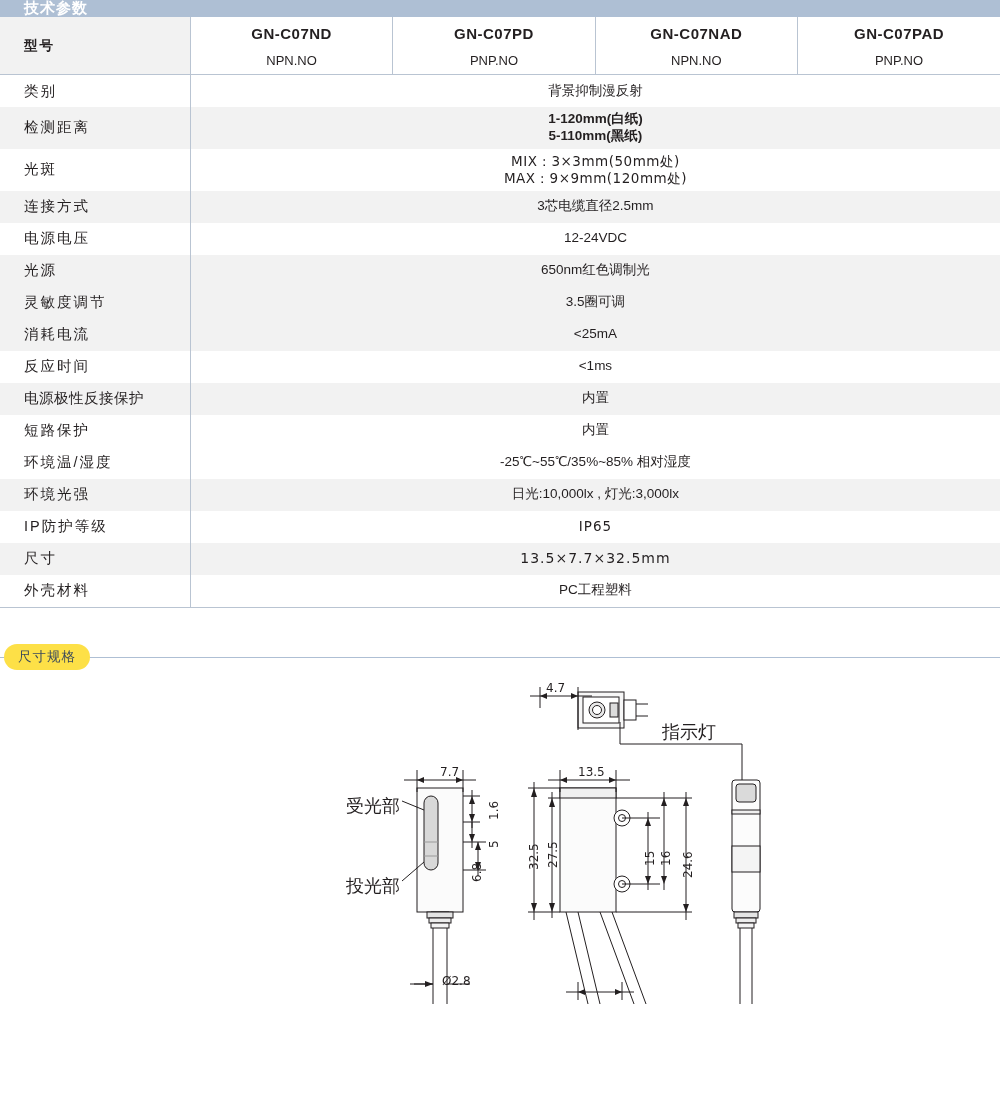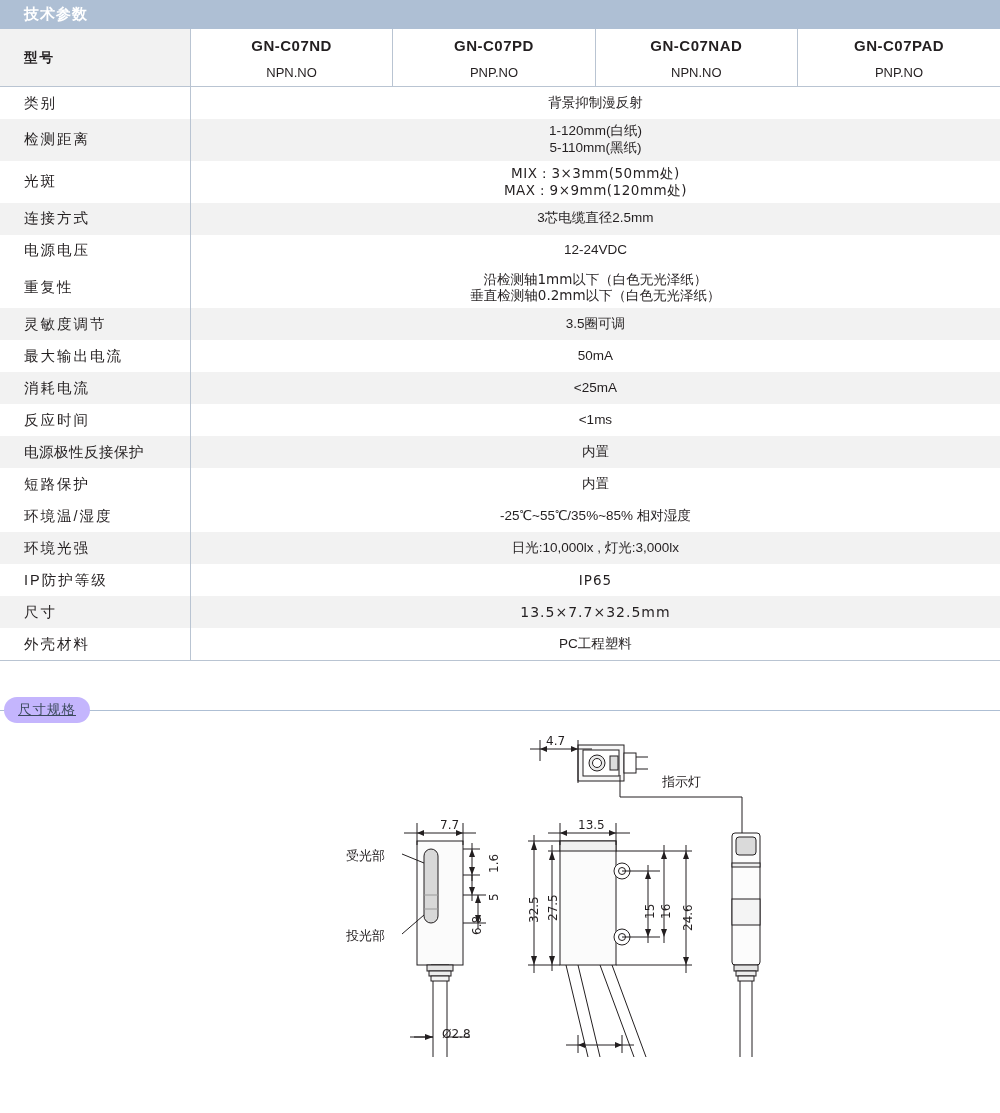--- a/index.html
+++ b/index.html
@@ -11,21 +11,21 @@
     width: 1000px;
     height: 1113px;
     position: relative;
     font-family: "Liberation Sans", sans-serif;
     color: #231f20;
     -webkit-font-smoothing: antialiased;
   }
 
   
   .spec-header {
-    height: 29px;
+    height: 17px;
     background: #aebfd4;
     display: flex;
     align-items: center;
     padding-left: 24px;
     box-sizing: border-box;
   }
   .spec-header-title {
     font-size: 15px;
     font-weight: bold;
     color: #ffffff;
@@ -112,28 +112,27 @@
     height: 360px;
   }
   .dim-title-wrap {
     position: relative;
     height: 26px;
   }
   .dim-title {
     position: absolute;
     left: 4px;
     top: 0;
-    background: #c4b5fd;
+    background: #fde047;
     border-radius: 13px;
     padding: 4px 14px;
     font-size: 13.5px;
     color: #3b4a5c;
     letter-spacing: 1px;
     z-index: 2;
-    text-decoration: underline;
   }
   .dim-rule {
     position: absolute;
     left: 0;
     top: 13px;
     width: 1000px;
     height: 1px;
     background: #aebfd4;
   }
   .dim-canvas {
@@ -145,21 +144,21 @@
   }
   .lbl {
     position: absolute;
     font-size: 12px;
     color: #231f20;
     font-family: "DejaVu Sans", sans-serif;
     white-space: nowrap;
   }
   .lbl-cn {
     position: absolute;
-    font-size: 13px;
+    font-size: 18px;
     color: #231f20;
     font-family: "Liberation Sans", sans-serif;
     white-space: nowrap;
   }
   .rot {
     transform: rotate(-90deg);
     transform-origin: left top;
   }
 </style>
 </head>
@@ -197,48 +196,43 @@
         <div class="model-type">PNP.NO</div>
       </td>
     </tr>
 
     <tr class="row-spec plain">
       <td class="k">类别</td>
       <td class="v" colspan="4">背景抑制漫反射</td>
     </tr>
     <tr class="row-spec alt">
       <td class="k">检测距离</td>
-      <td class="v" colspan="4" style="white-space:pre-line;padding:4px 4px;">1-120mm(白纸)
+      <td class="v" colspan="4" style="white-space:pre-line;padding:4px 4px;font-weight:bold;">1-120mm(白纸)
 5-110mm(黑纸)</td>
     </tr>
     <tr class="row-spec plain">
       <td class="k">光斑</td>
       <td class="v mono-ish" colspan="4" style="white-space:pre-line;padding:4px 0;letter-spacing:0.5px;">MIX：3×3mm(50mm处)
 MAX：9×9mm(120mm处)</td>
     </tr>
     <tr class="row-spec alt">
       <td class="k">连接方式</td>
       <td class="v" colspan="4">3芯电缆直径2.5mm</td>
     </tr>
     <tr class="row-spec plain">
       <td class="k">电源电压</td>
       <td class="v" colspan="4">12-24VDC</td>
     </tr>
-    <tr class="row-spec plain">
-      <td class="k">重复性</td>
-      <td class="v mono-ish" colspan="4" style="white-space:pre-line;padding:4px 0;">沿检测轴1mm以下（白色无光泽纸）
-垂直检测轴0.2mm以下（白色无光泽纸）</td>
+    <tr class="row-spec alt">
+      <td class="k">光源</td>
+      <td class="v big" colspan="4">650nm红色调制光</td>
     </tr>
     <tr class="row-spec alt">
       <td class="k">灵敏度调节</td>
       <td class="v big" colspan="4">3.5圈可调</td>
-    </tr>
-    <tr class="row-spec plain">
-      <td class="k">最大输出电流</td>
-      <td class="v" colspan="4">50mA</td>
     </tr>
     <tr class="row-spec alt">
       <td class="k">消耗电流</td>
       <td class="v" colspan="4">&lt;25mA</td>
     </tr>
     <tr class="row-spec plain">
       <td class="k">反应时间</td>
       <td class="v" colspan="4">&lt;1ms</td>
     </tr>
     <tr class="row-spec alt">

